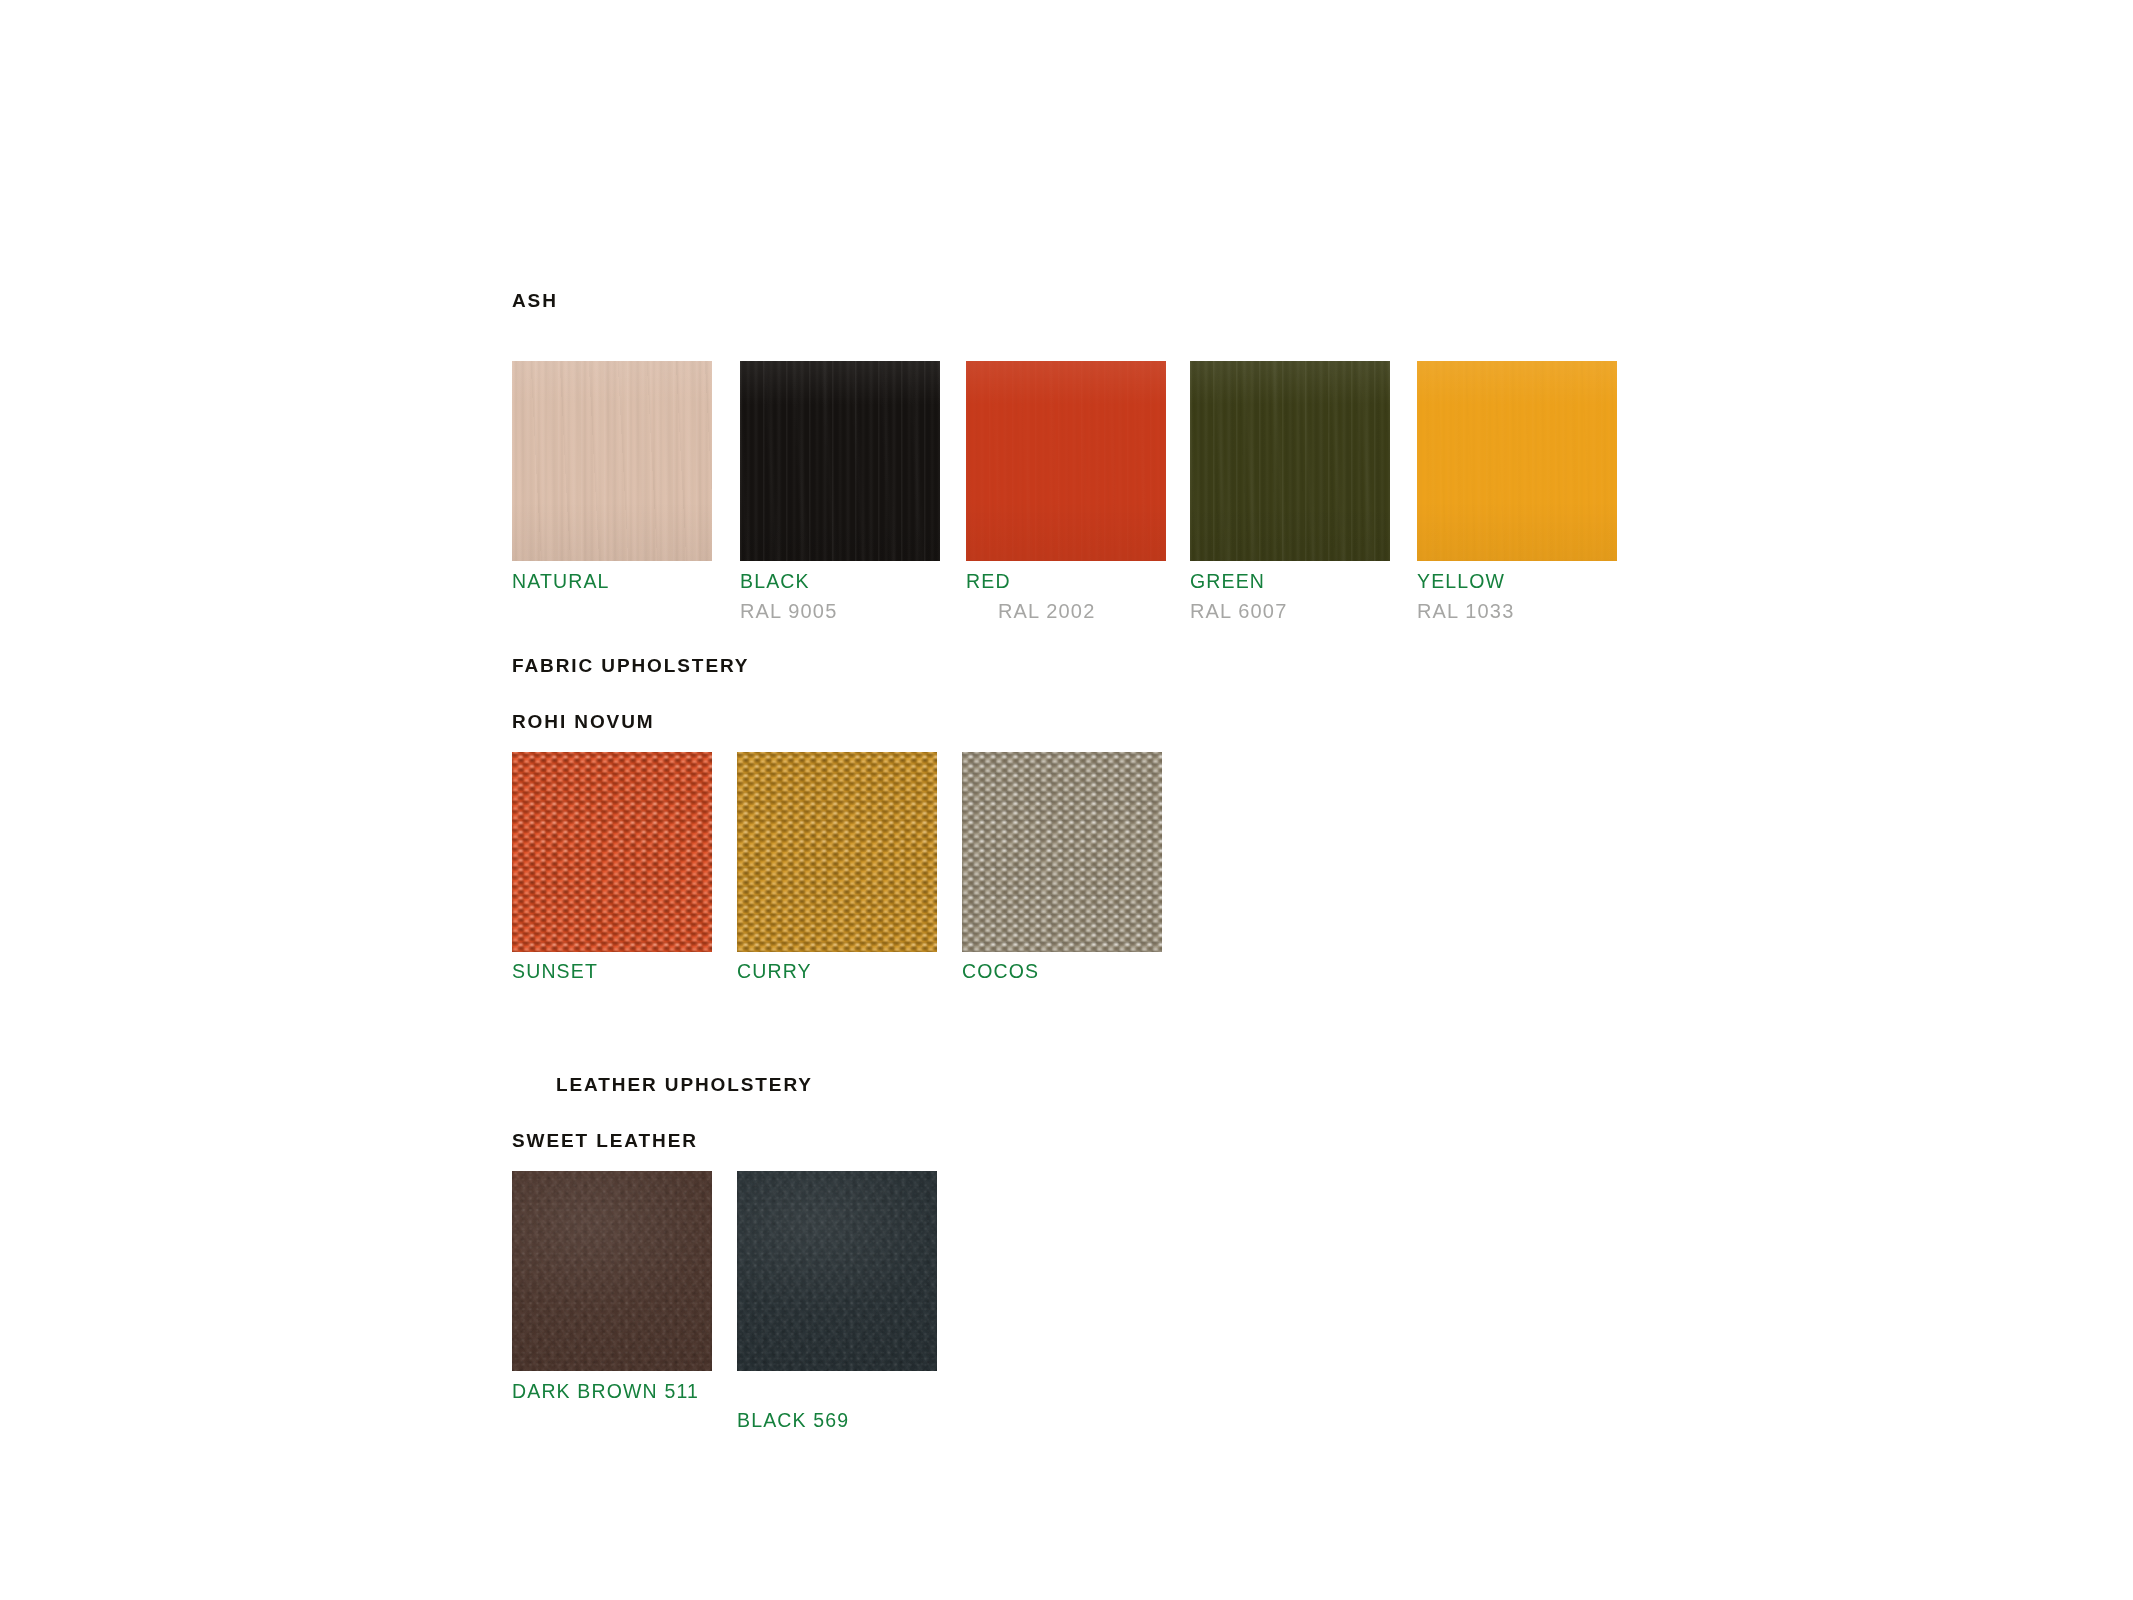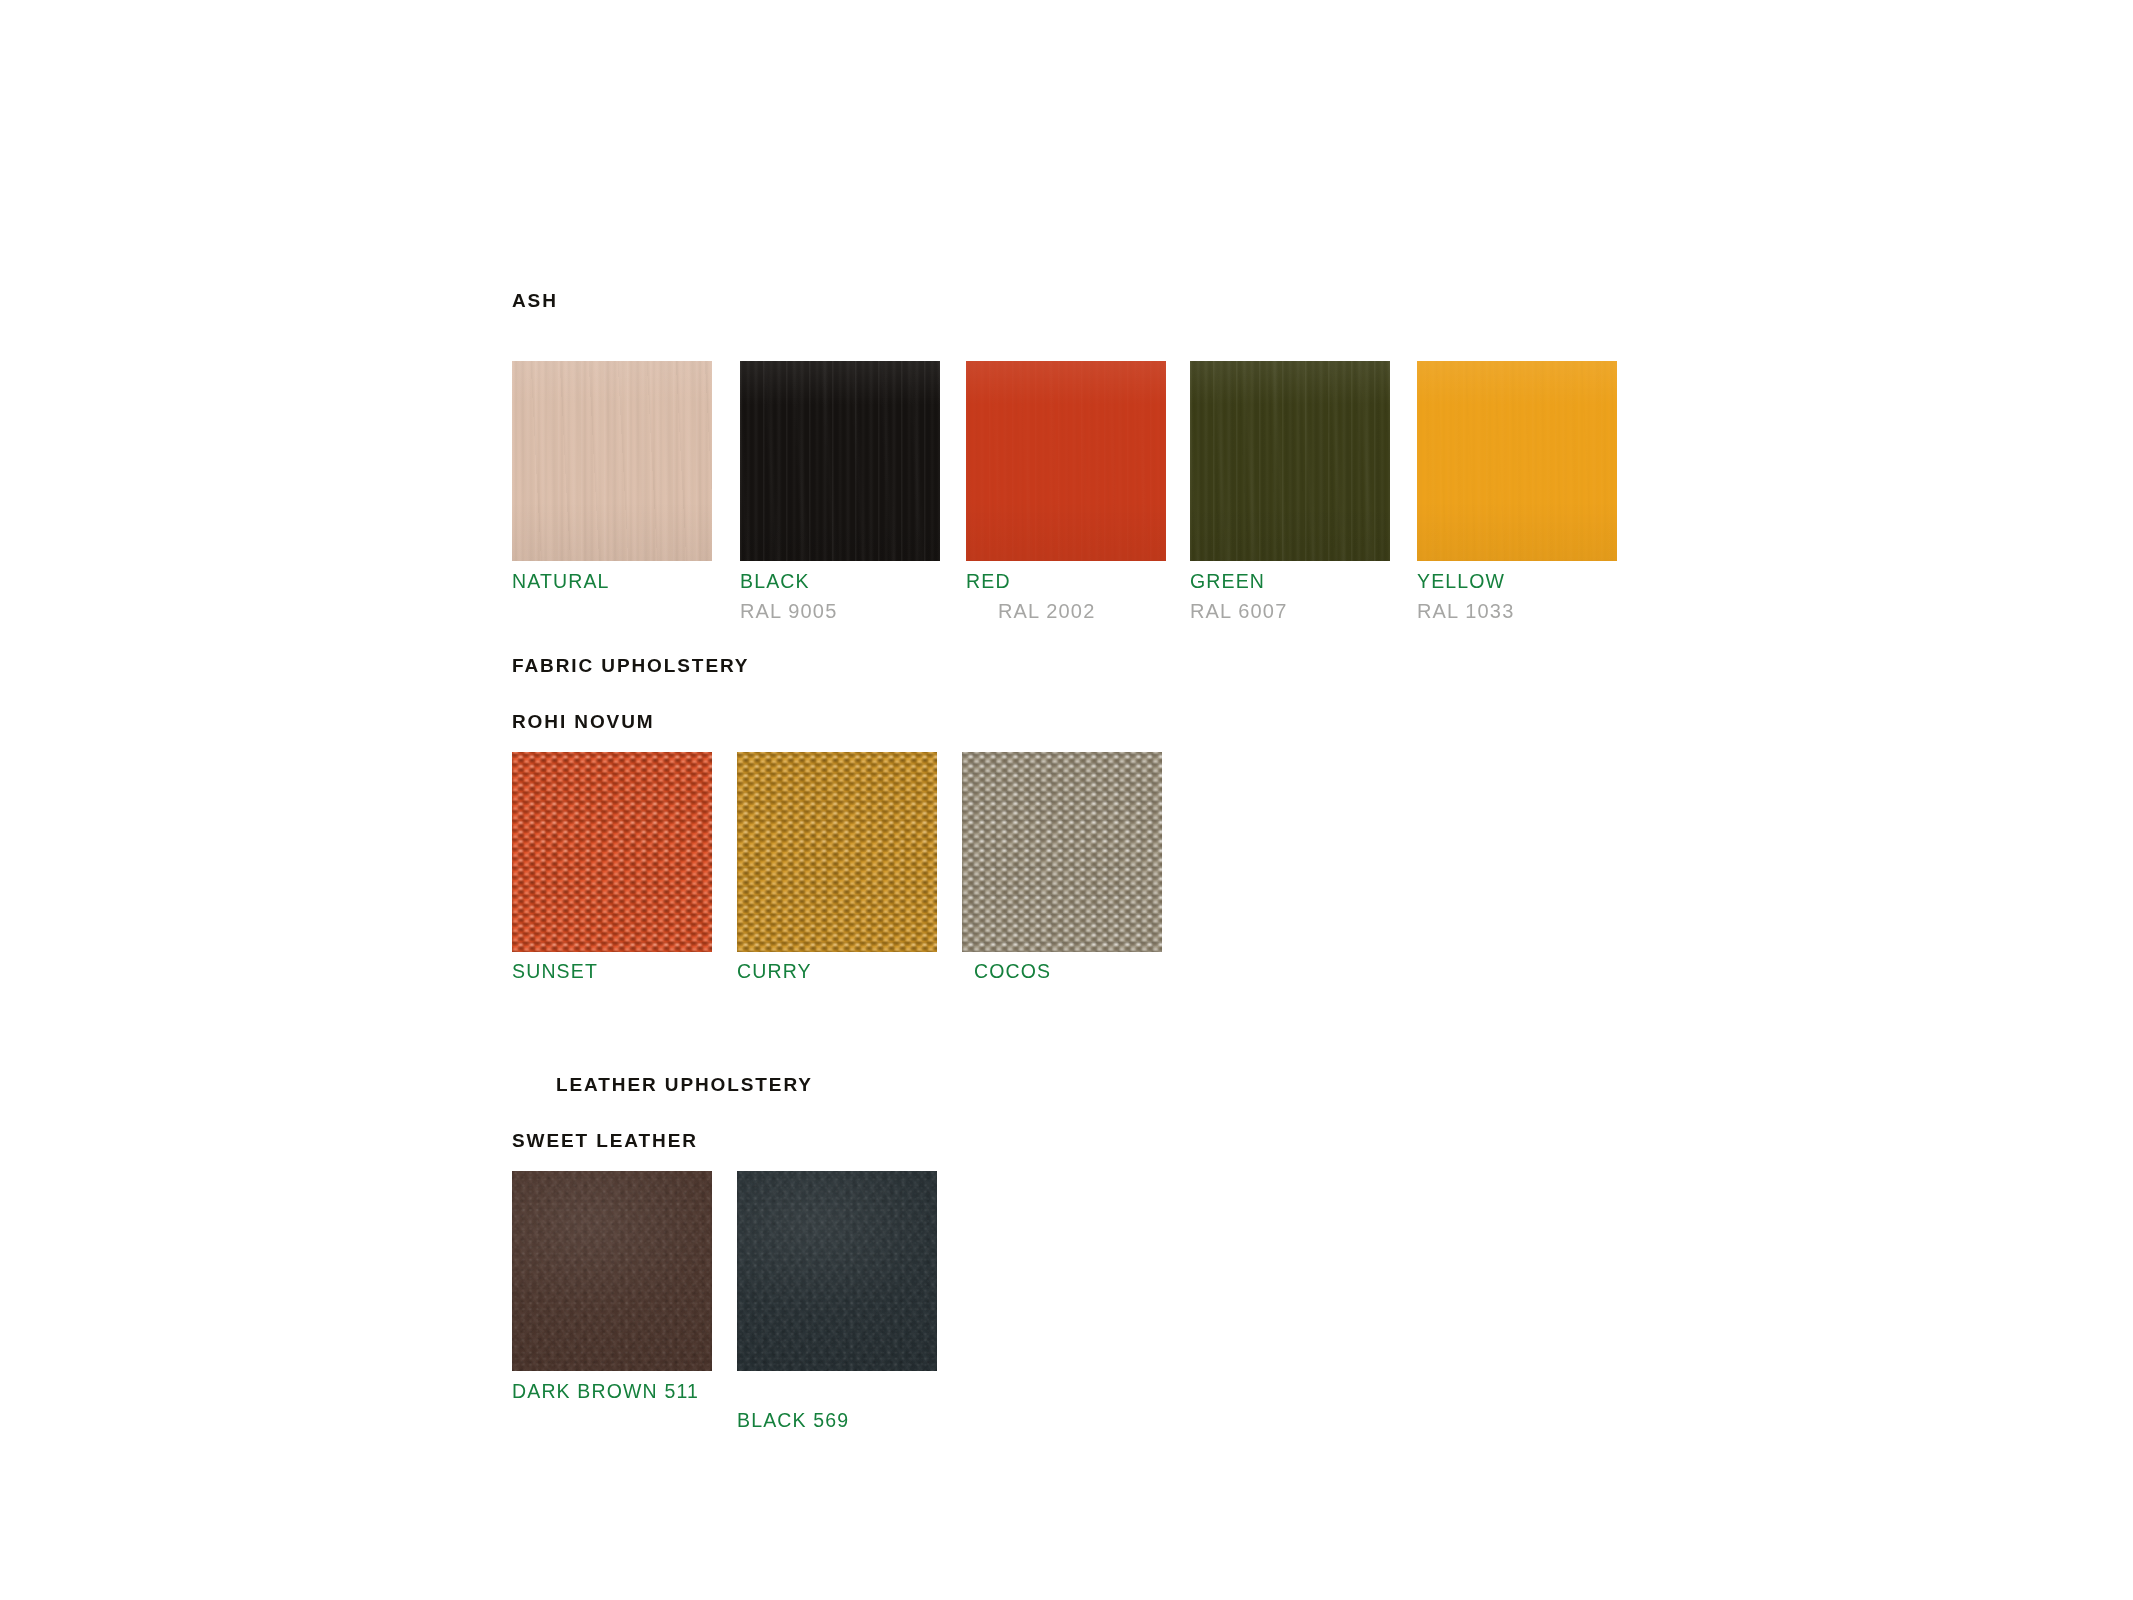--- a/index.html
+++ b/index.html
@@ -281,21 +281,21 @@
   </div>
   <div class="swatch-label" style="left:737px; top:962px;">CURRY</div>
 
   <div class="swatch fabric-cocos" style="left:962px; top:752px;">
     <div class="fabric-weave">
       <div class="warp"></div>
       <div class="dots"></div>
       <div class="dots2"></div>
     </div>
   </div>
-  <div class="swatch-label" style="left:962px; top:962px;margin-left:12px;">COCOS</div>
+  <div class="swatch-label" style="left:962px; top:962px;">COCOS</div>
 
   <div class="section-heading" style="left:532px; top:1075px;margin-left:24px;">LEATHER UPHOLSTERY</div>
   <div class="section-heading" style="left:512px; top:1131px;">SWEET LEATHER</div>
 
   <div class="swatch leather-darkbrown" style="left:512px; top:1171px;">
     <div class="leather-grain">
       <div class="pebble"></div>
       <div class="creases"></div>
       <div class="sheen"></div>
     </div>

